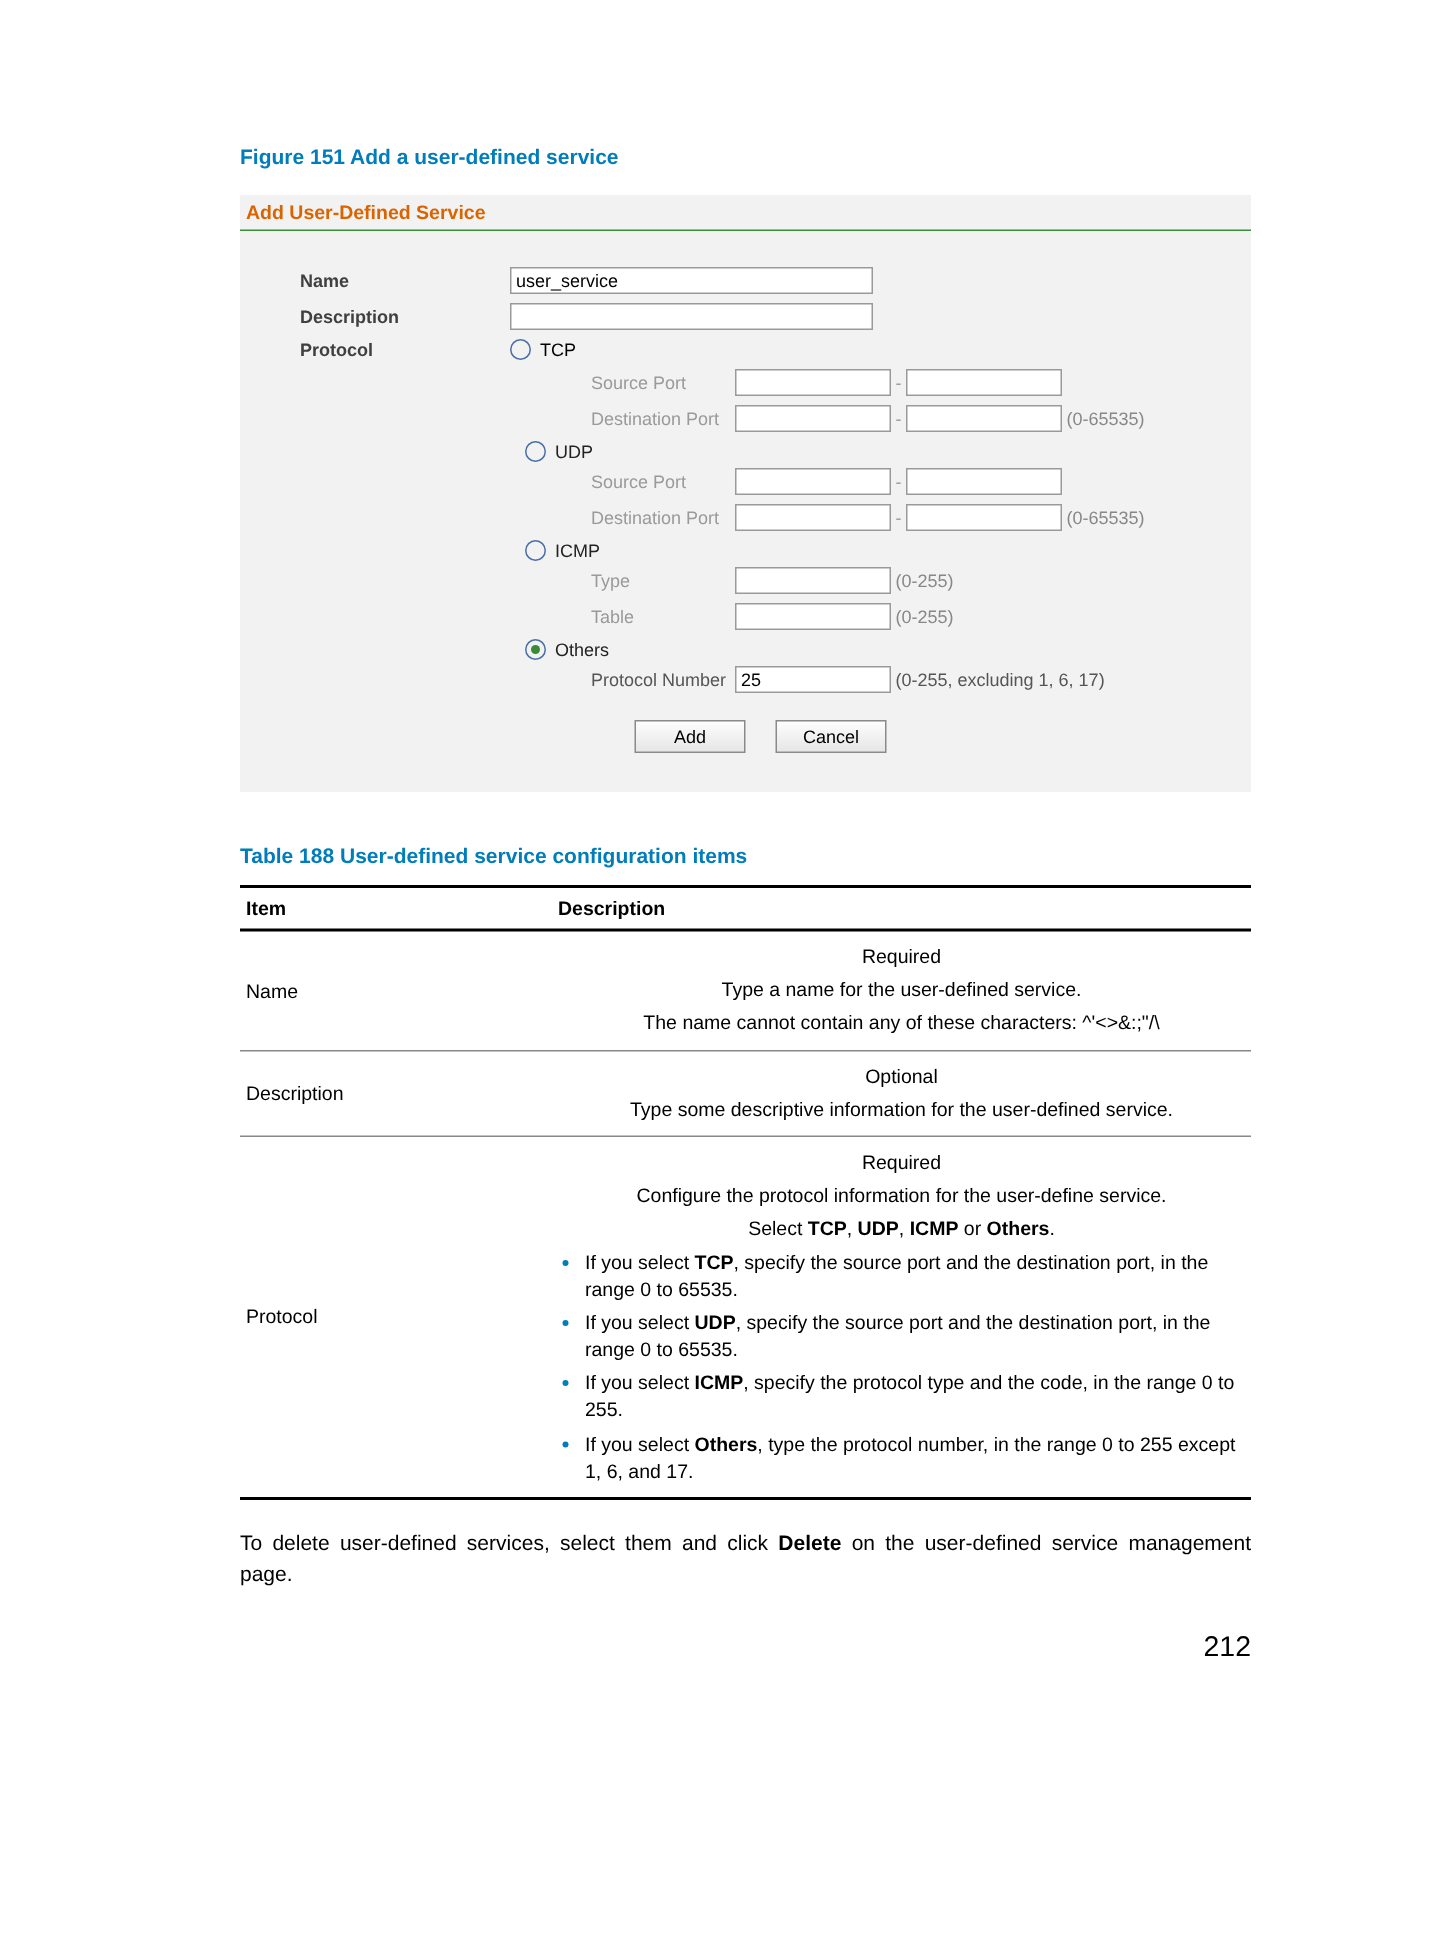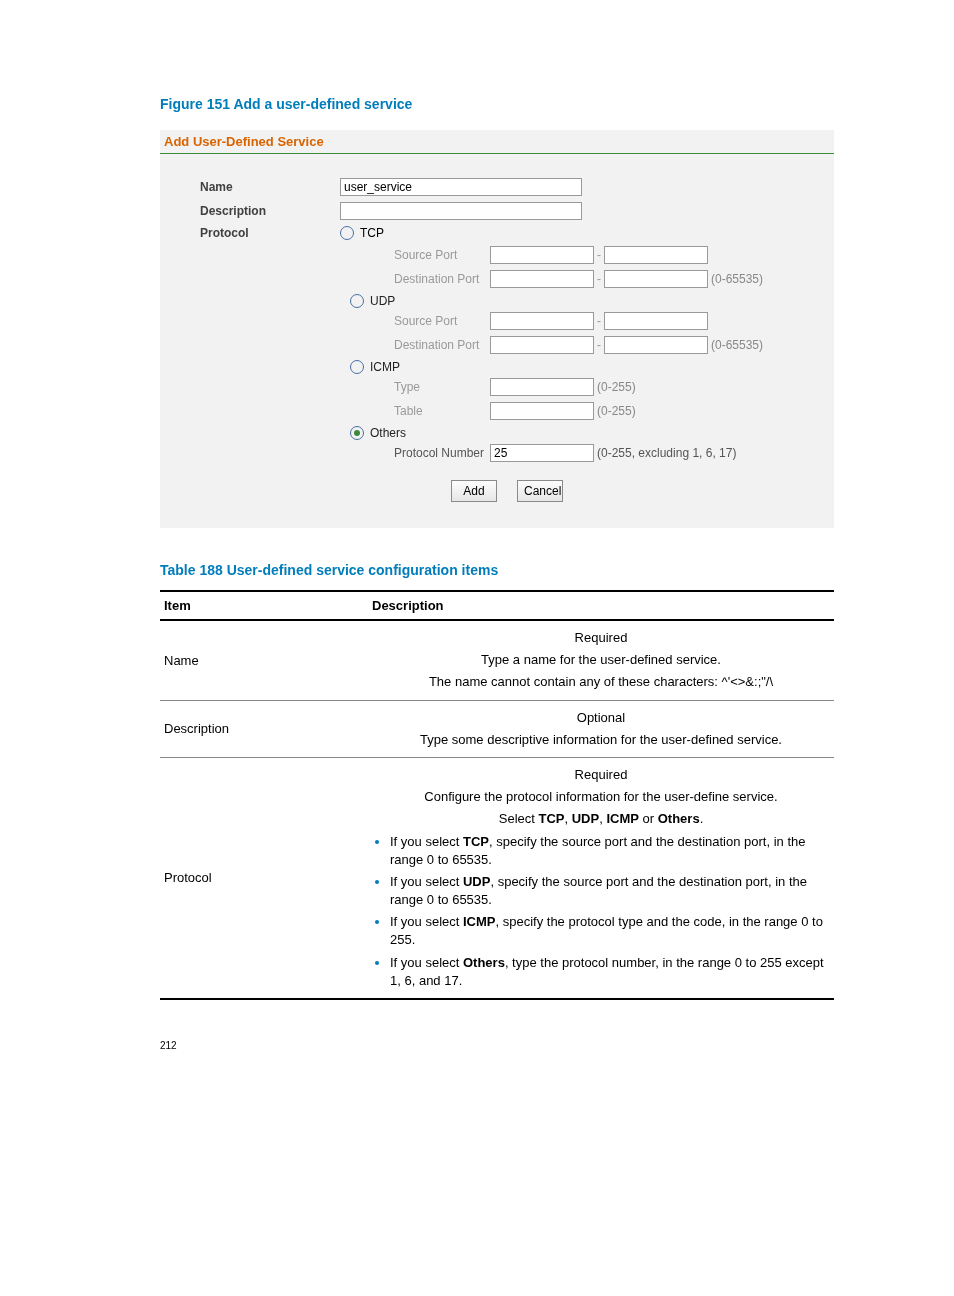--- a/index.html
+++ b/index.html
@@ -107,21 +107,21 @@
   }
   .sub-row.active .sub-label,
   .sub-row.active .hint { color: #555; }
   .btn-row {
     display: flex;
     justify-content: center;
     gap: 20px;
     margin-top: 18px;
   }
   .btn {
-    width: 46px;
+    width: 74px;
     height: 22px;
     background: linear-gradient(#fdfdfd, #e6e6e6);
     border: 1px solid #8a8a8a;
     font-size: 12px;
     cursor: pointer;
   }
   .table-title {
     color: #007dba;
     font-weight: bold;
     font-size: 14px;
@@ -152,23 +152,23 @@
   .desc li { margin: 4px 0; line-height: 1.4; }
   .desc li::marker { color: #007dba; }
   .body-text {
     margin-top: 18px;
     font-size: 14px;
     line-height: 1.5;
     text-align: justify;
   }
   .link { color: #007dba; }
   .page-num {
-    text-align: left;
-    font-size: 10px;
-    margin-top: 40px;
+    text-align: right;
+    font-size: 19px;
+    margin-top: 28px;
   }
   b { font-weight: bold; }
 </style>
 </head>
 <body>
 
 <div class="page">
 
   <div class="figure-title">Figure 151 Add a user-defined service</div>
 
@@ -294,15 +294,18 @@
             <li><span>If you select </span><b>TCP</b><span>, specify the source port and the destination port, in the range 0 to 65535.</span></li>
             <li><span>If you select </span><b>UDP</b><span>, specify the source port and the destination port, in the range 0 to 65535.</span></li>
             <li><span>If you select </span><b>ICMP</b><span>, specify the protocol type and the code, in the range 0 to 255.</span></li>
             <li><span>If you select </span><b>Others</b><span>, type the protocol number, in the range 0 to 255 except 1, 6, and 17.</span></li>
           </ul>
         </td>
       </tr>
     </tbody>
   </table>
 
+  <p class="body-text">
+    <span>To delete user-defined services, select them and click </span><b>Delete</b><span> on the user-defined service management page.</span>
+  </p>
 
   <div class="page-num">212</div>
 </div>
 
 </body></html>

